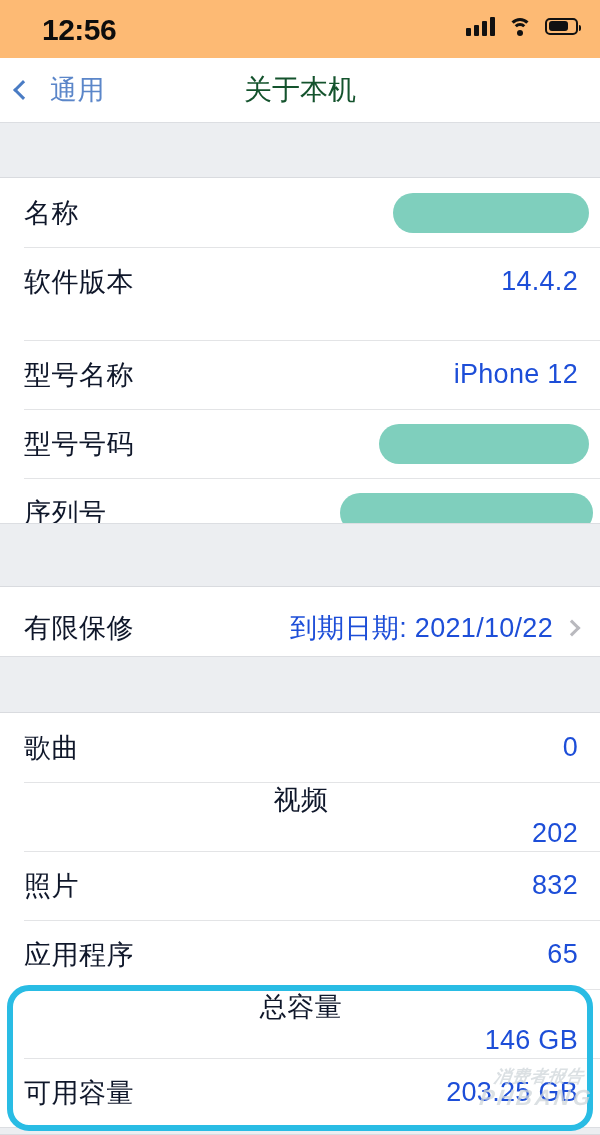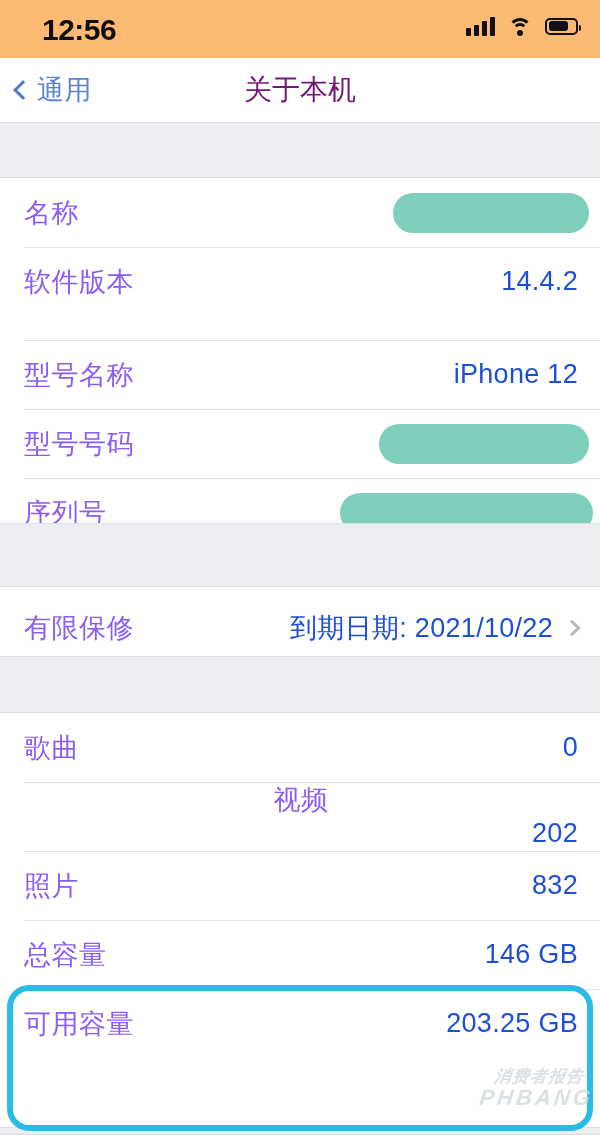--- a/index.html
+++ b/index.html
@@ -62,54 +62,54 @@
     width:2.5px; height:6px; background:#111; border-radius:0 2px 2px 0;
   }
 
   
   .navbar {
     position:absolute; top:58px; left:0; right:0; height:64px;
     background:#ffffff;
   }
   .nav-back {
     position:absolute; left:16px; top:50%; transform:translateY(-50%);
-    display:flex; align-items:center; gap:7px;
+    display:flex; align-items:center; gap:20px;
     color:#4a7cc4; cursor:pointer;
   }
   .chev-left {
     width:14px; height:14px;
     border-left:3.5px solid #4a7cc4; border-bottom:3.5px solid #4a7cc4;
     transform:rotate(45deg); margin-bottom:1px;
   }
   .nav-back-label { font-size:27px; color:#5b86c9; letter-spacing:0.5px; }
   .nav-title {
     position:absolute; left:0; right:0; top:50%;
     transform:translateY(-50%);
-    text-align:center; font-size:28px; color:#701a75; font-weight:500;
+    text-align:center; font-size:28px; color:#14532d; font-weight:500;
   }
 
   
   .gap {
     background:#eceef1;
     border-top:1px solid #dcdee2;
     border-bottom:1px solid #d9dbdf;
   }
   .section { background:#ffffff; }
   .row {
     position:relative;
     display:flex; align-items:center;
     padding:0 22px 0 24px;
     background:#ffffff;
   }
   .row + .row::before {
     content:""; position:absolute; left:24px; right:0; top:0;
     height:1px; background:#e3e4e6;
   }
   .row-label {
-    font-size:27px; color:#8b5cf6; letter-spacing:0.5px;
+    font-size:27px; color:#0f172a; letter-spacing:0.5px;
     white-space:nowrap;
   }
   .row-value {
     margin-left:auto; font-size:27px; color:#1d4ed8;
     letter-spacing:0.3px; white-space:nowrap;
   }
   .chev-right {
     width:12px; height:12px; margin-left:13px; flex:none;
     border-top:3px solid #b9b9be; border-right:3px solid #b9b9be;
     transform:rotate(45deg);
@@ -213,20 +213,24 @@
         </div>
         <div class="row" style="height: 69px; flex-direction: column;">
           <div class="row-label">视频</div>
           <div class="row-value">202</div>
         </div>
         <div class="row" style="height: 69px;">
           <div class="row-label">照片</div>
           <div class="row-value">832</div>
         </div>
         <div class="row" style="height: 69px;">
+          <div class="row-label">应用程序</div>
+          <div class="row-value">65</div>
+        </div>
+        <div class="row" style="height: 69px; flex-direction: column;">
           <div class="row-label">总容量</div>
           <div class="row-value">146 GB</div>
         </div>
         <div class="row" style="height: 69px;">
           <div class="row-label">可用容量</div>
           <div class="row-value">203.25 GB</div>
         </div>
       </div>
       <div class="gap" style="position: absolute; left: 0px; right: 0px; top: 1127px; height: 8px;"></div>
     </div>

